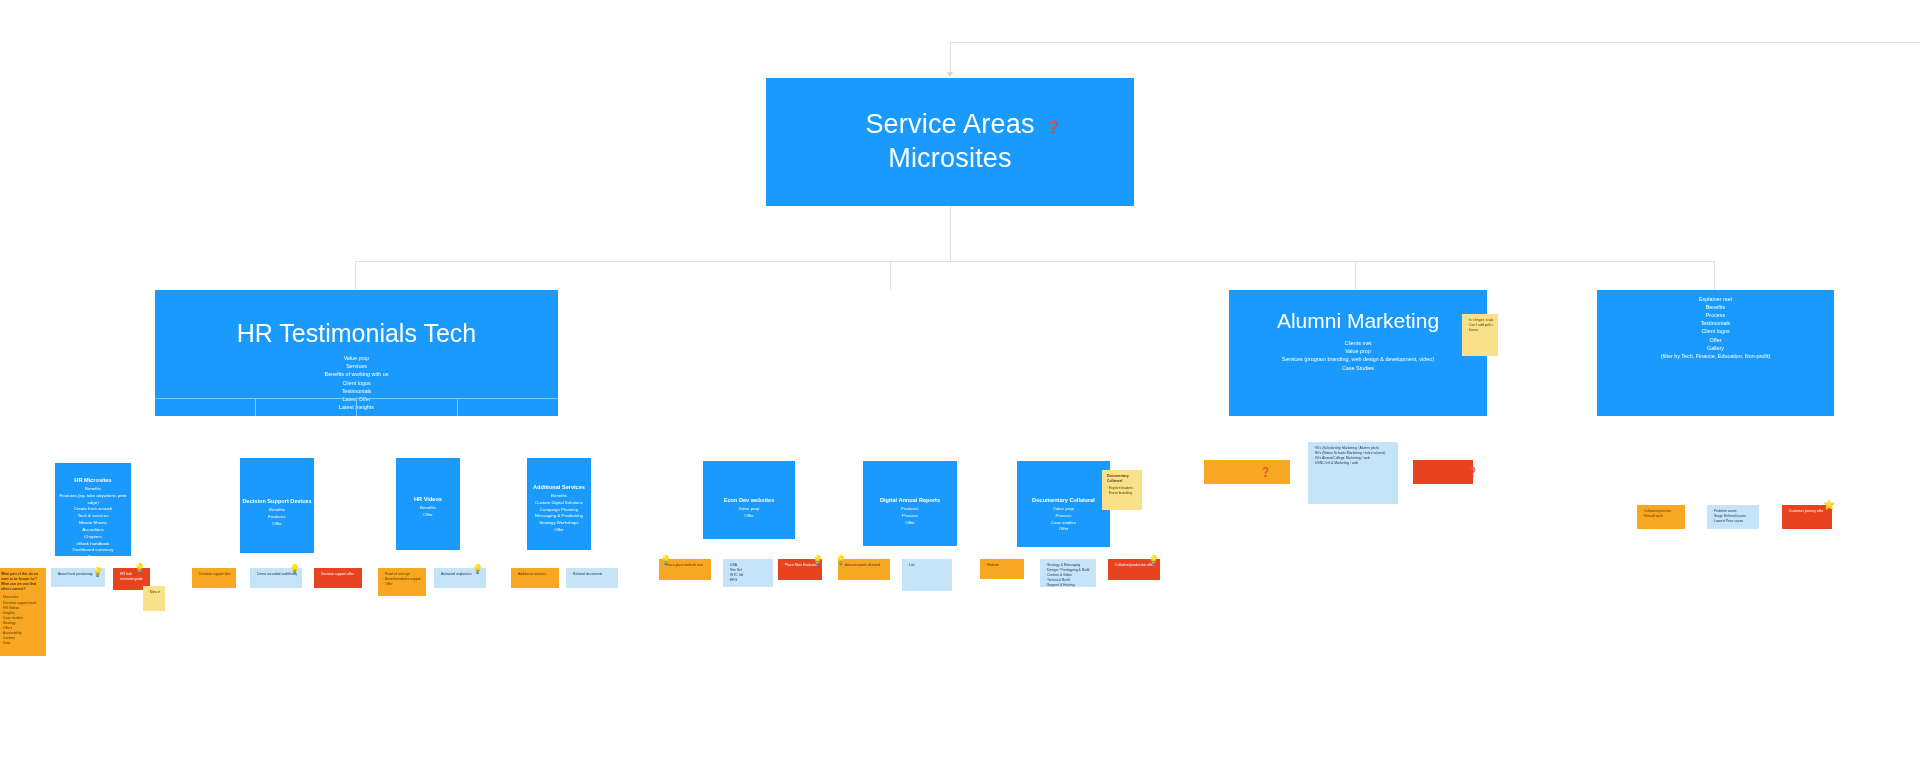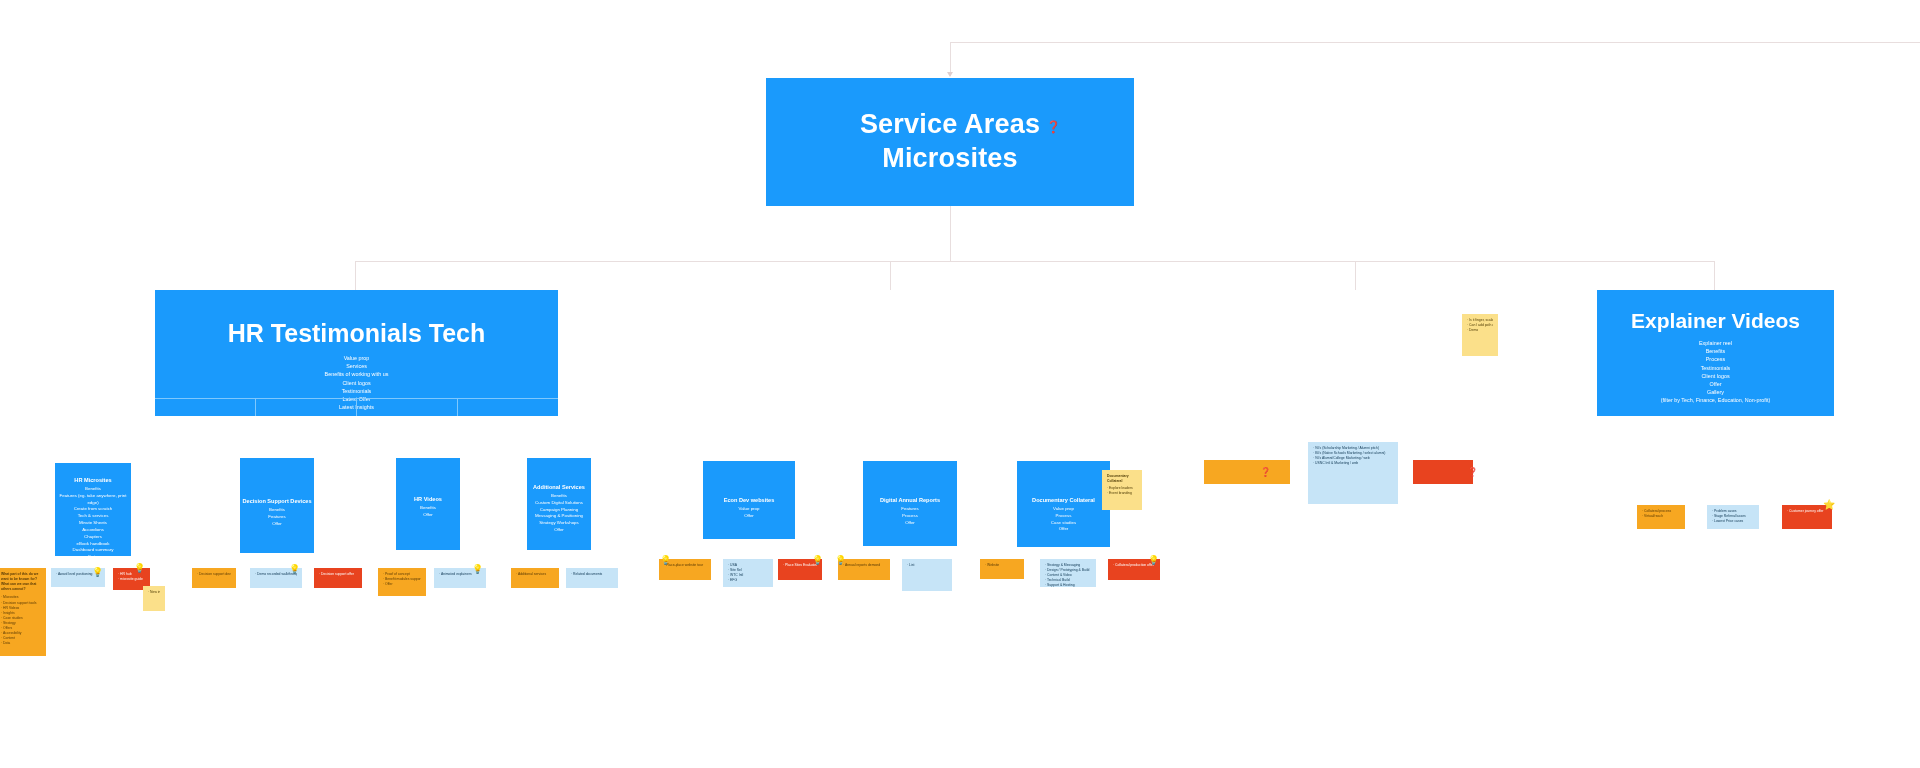--- a/index.html
+++ b/index.html
@@ -23,21 +23,21 @@
   }
 
   
   .node {
     position: absolute;
     background: #1a9afc;
     color: #ffffff;
     text-align: center;
     overflow: hidden;
   }
-  .node .ttl { font-weight: bold; color:#fff; line-height: 1.25; }
+  .node .ttl { font-weight: normal; color:#fff; line-height: 1.25; }
   .node .sub { color:#ffffff; line-height: 1.5; }
 
   
   .root { width: 368px; height: 128px; left: 766px; top: 78px;
           display:flex; flex-direction:column; align-items:center; justify-content:center; }
   .root .ttl { font-size: 27px; letter-spacing: .2px; }
   .root-badge { position:absolute; left: 1046px; top: 120px; font-size: 12px; color:#e8502a; }
 
   
   .l2 { }
@@ -121,23 +121,31 @@
       </div>
     <div class="segbar">
       <div></div>
       <div></div>
       <div></div>
       <div></div>
     </div>
   </div>
 
 
+  <div class="node l2 n-alum">
+    <div class="ttl">Alumni Marketing</div>
+    <div class="sub">
+        <div>Clients met</div>
+        <div>Value prop</div>
+        <div>Services (program branding, web design &amp; development, video)</div>
+        <div>Case Studies</div>
+      </div>
+  </div>
 
   <div class="node l2 n-expl">
-    <div class="ttl">Explainer Videos</div>
     <div class="sub">
         <div>Explainer reel</div>
         <div>Benefits</div>
         <div>Process</div>
         <div>Testimonials</div>
         <div>Client logos</div>
         <div>Offer</div>
         <div>Gallery</div>
         <div>(filter by Tech, Finance, Education, Non-profit)</div>
       </div>

